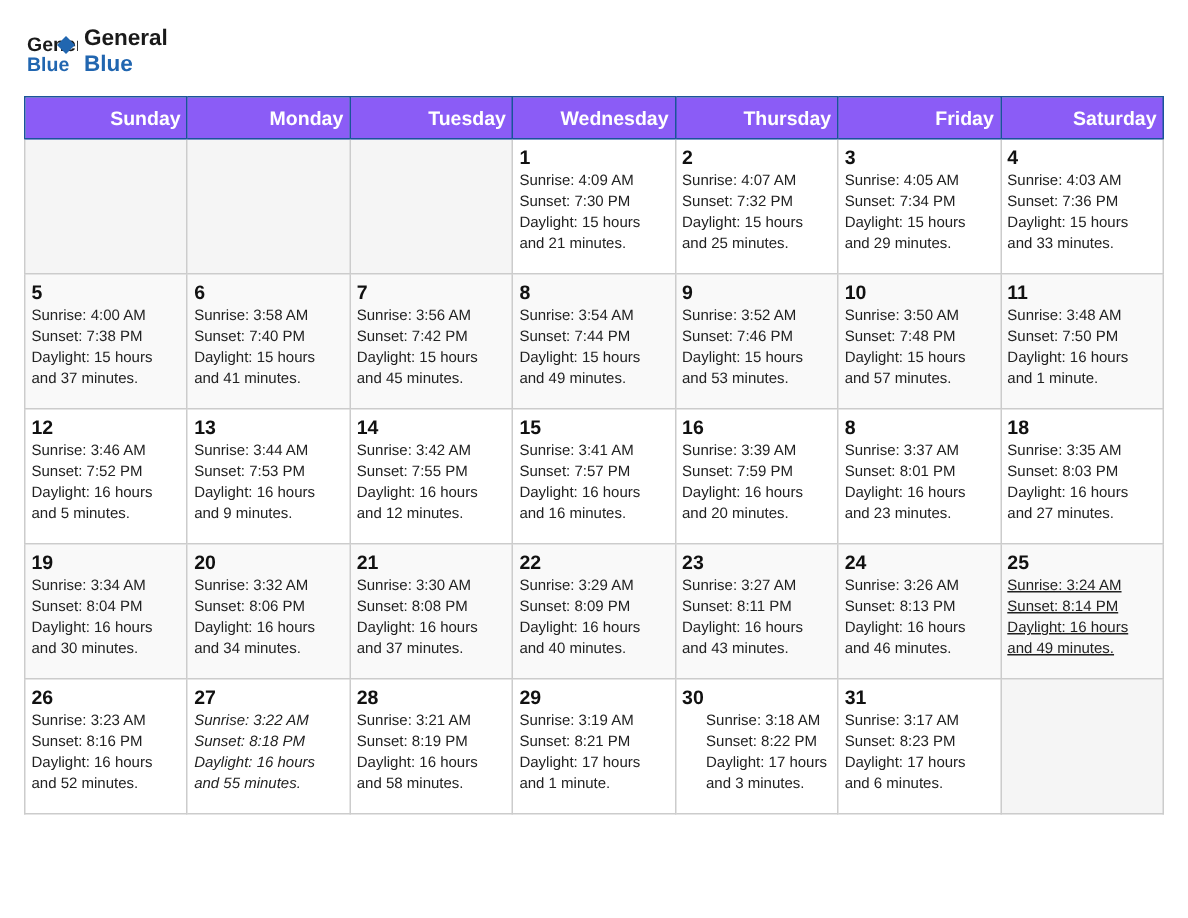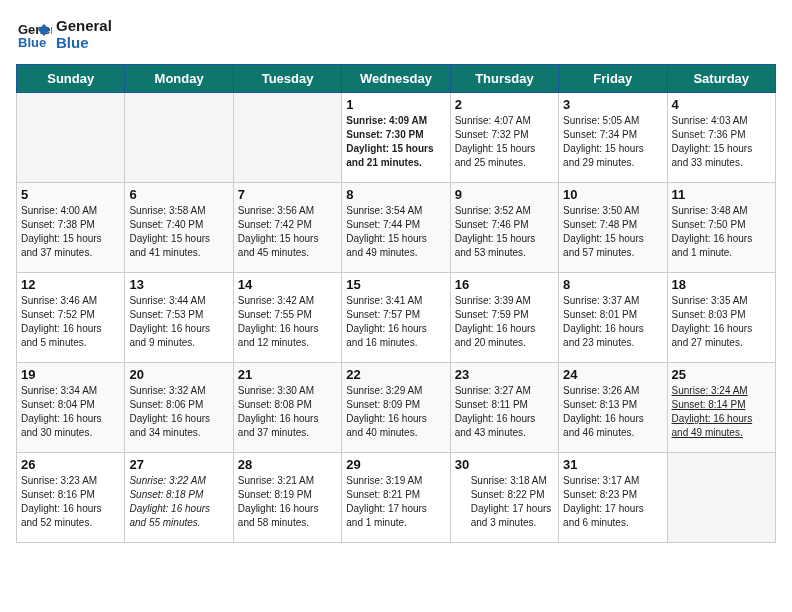--- a/index.html
+++ b/index.html
@@ -36,24 +36,24 @@
     .calendar-subtitle {
       font-size: 16px;
       color: #333;
     }
     table {
       width: 100%;
       border-collapse: collapse;
       font-size: 11px;
     }
     thead th {
-      background: #0f766e;
+      background: #8b5cf6;
       color: #fff;
       padding: 6px 4px;
-      text-align: center;
+      text-align: right;
       font-size: 13px;
       font-weight: bold;
       border: 1px solid #1a5499;
     }
     td {
       border: 1px solid #ccc;
       vertical-align: top;
       padding: 4px;
       width: 108px;
       height: 90px;
@@ -110,35 +110,35 @@
         <th>Saturday</th>
       </tr>
   </thead>
   <tbody id="calendar-body">
   <tr>
         <td class="empty"></td>
         <td class="empty"></td>
         <td class="empty"></td>
         <td>
           <div class="day-num">1</div>
-          <div class="day-info" style="white-space: pre-line; font-weight: bold;">Sunrise: 4:09 AM
+          <div class="day-info" style="white-space: pre-line;">Sunrise: 4:09 AM
 Sunset: 7:30 PM
 Daylight: 15 hours
 and 21 minutes.</div>
         </td>
         <td>
           <div class="day-num">2</div>
           <div class="day-info" style="white-space: pre-line;">Sunrise: 4:07 AM
 Sunset: 7:32 PM
 Daylight: 15 hours
 and 25 minutes.</div>
         </td>
         <td>
           <div class="day-num">3</div>
-          <div class="day-info" style="white-space: pre-line;">Sunrise: 5:05 AM
+          <div class="day-info" style="white-space: pre-line;">Sunrise: 4:05 AM
 Sunset: 7:34 PM
 Daylight: 15 hours
 and 29 minutes.</div>
         </td>
         <td>
           <div class="day-num">4</div>
           <div class="day-info" style="white-space: pre-line;">Sunrise: 4:03 AM
 Sunset: 7:36 PM
 Daylight: 15 hours
 and 33 minutes.</div>

